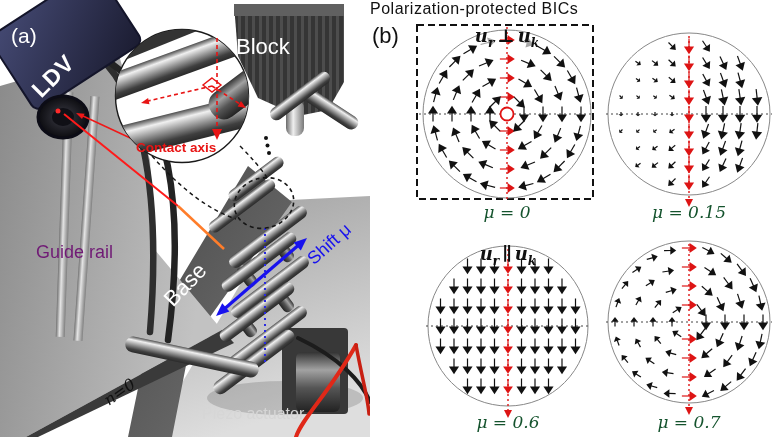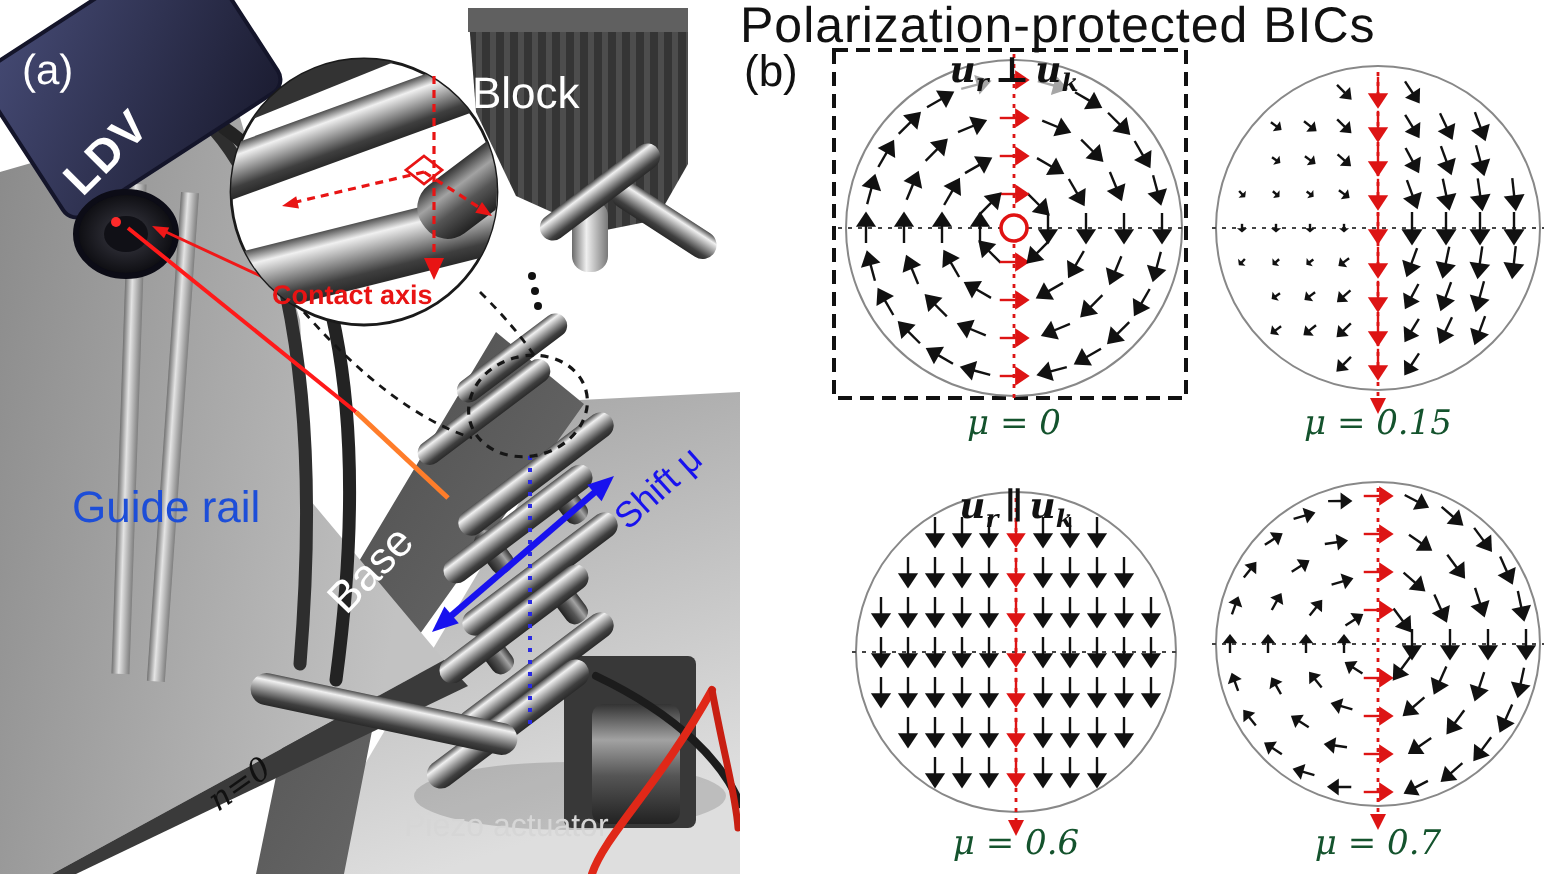--- a/index.html
+++ b/index.html
@@ -9,31 +9,31 @@
   #panel-a{left:0;width:370px;}
   #panel-b{left:370px;width:407px;}
   svg{position:absolute;left:0;top:0;}
   .lbl{position:absolute;white-space:nowrap;line-height:1;}
   
   .lbl-a{left:11px;top:25px;font-size:21px;color:#fff;}
   .lbl-ldv{left:36px;top:82px;font-size:23px;color:#fff;font-weight:bold;
            transform:rotate(-45deg);transform-origin:0 50%;letter-spacing:1px;}
   .lbl-block{left:236px;top:36px;font-size:22px;color:#fff;}
   .lbl-contact{left:136px;top:141px;font-size:13.5px;color:#e81414;font-weight:bold;}
-  .lbl-guide{left:36px;top:243px;font-size:22px;color:#1d4ed8;}
+  .lbl-guide{left:36px;top:243px;font-size:18px;color:#701a75;}
   .lbl-base{left:168px;top:292px;font-size:22px;color:#fff;
             transform:rotate(-46deg);transform-origin:0 50%;}
   .lbl-shift{left:310px;top:252px;font-size:18px;color:#1812ee;
              transform:rotate(-42deg);transform-origin:0 50%;}
   .lbl-n0{left:106px;top:394px;font-size:16px;color:#111;
           font-family:"DejaVu Serif",serif;font-style:italic;
           transform:rotate(-35deg);transform-origin:0 50%;}
   .lbl-piezo{left:202px;top:406px;font-size:16px;color:#d6d6d6;}
   
-  .lbl-title{left:0;top:1px;width:300px;text-align:right;font-size:25px;
+  .lbl-title{left:0;top:1px;width:300px;text-align:left;font-size:16px;
              color:#111;letter-spacing:0.5px;}
   .lbl-b{left:2px;top:25px;font-size:22px;color:#111;}
   .hdr{font-family:"DejaVu Serif",serif;font-style:italic;font-weight:bold;
        font-size:18px;color:#111;text-align:center;width:160px;}
   .hdr sub{font-size:0.68em;}
   .hdr .op{font-style:normal;padding:0 3px;}
   .hdr-perp{left:57px;top:27px;}
   .hdr-par{left:58px;top:245px;}
   .mu-lbl{font-family:"DejaVu Serif",serif;font-style:italic;font-size:17px;
           color:#14532d;text-align:center;width:160px;}

